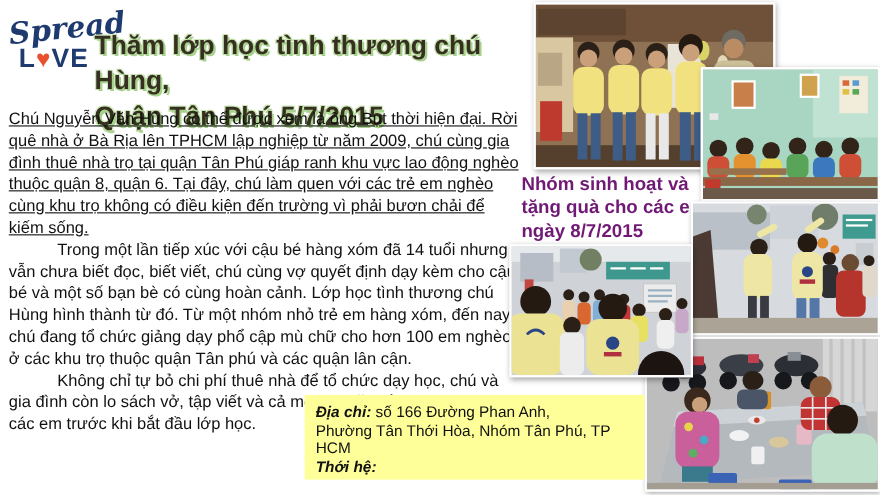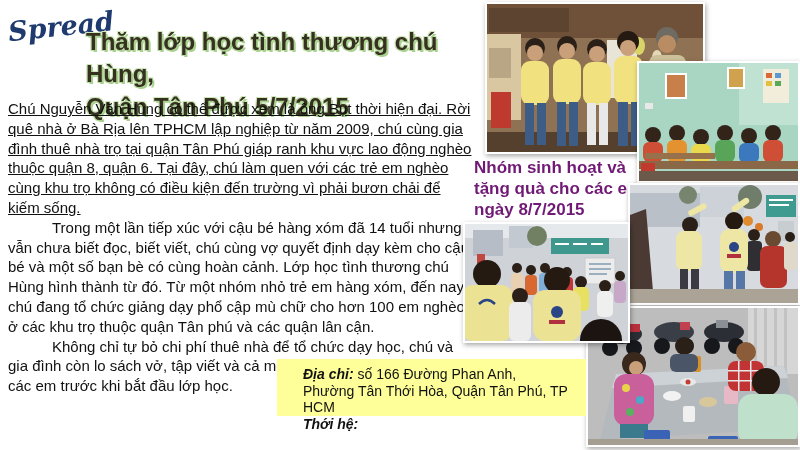--- a/index.html
+++ b/index.html
@@ -22,42 +22,43 @@
   }
   
   .body-text{position:absolute;left:8px;top:99px;width:466px;font-size:15px;
     line-height:19.8px;color:#111;}
   .body-text p{margin:0;text-indent:44px;}
   .body-text p.first{text-indent:0;text-decoration:underline;}
   
   .caption-red{position:absolute;left:474px;top:157px;width:170px;text-align:left;
     font-size:17px;font-weight:bold;color:#701a75;line-height:21px;}
   
-  .contact-box{position:absolute;left:277px;top:359px;width:309px;height:57px;
-    background:#ffff99;box-sizing:border-box;padding:7px 10px 6px 26px;
+  .contact-box{position:absolute;left:277px;top:359px;width:309px;height:77px;
+    background:#ffff99;box-sizing:border-box;padding:7px 10px 6px 10px;
     font-size:14px;line-height:16.5px;color:#111;z-index:6;}
   .bi{font-weight:bold;font-style:italic;}
   .b{font-weight:bold;}
   
   .photo{position:absolute;box-sizing:border-box;border:2px solid #fff;
     box-shadow:1px 2px 5px rgba(0,0,0,.35);overflow:hidden;background:#ddd;}
   .photo svg{display:block;width:100%;height:100%;}
   .ph-volunteers{left:485px;top:2px;width:220px;height:152px;z-index:1;}
   .ph-classroom{left:637px;top:61px;width:163px;height:122px;z-index:2;}
   .ph-street{left:628px;top:183px;width:172px;height:122px;z-index:2;}
   .ph-crowd{left:463px;top:222px;width:167px;height:121px;z-index:4;}
   .ph-dinner{left:586px;top:306px;width:214px;height:141px;z-index:3;}
 </style>
 </head>
 <body>
 
 <div class="slide">
 
   <div class="logo">
     <div class="logo-spread">Spread</div>
+    <div class="logo-love"><span>L</span><span class="logo-heart">♥</span><span>VE</span></div>
   </div>
 
   <h1 class="title">
     <span>Thăm lớp học tình thương chú Hùng,</span><br>
     <span>Quận Tân Phú 5/7/2015</span>
   </h1>
 
   <div class="body-text">
     <p class="first">Chú Nguyễn Văn Hùng có thể được xem là ông Bụt thời hiện đại. Rời quê nhà ở Bà Rịa lên TPHCM lập nghiệp từ năm 2009, chú cùng gia đình thuê nhà trọ tại quận Tân Phú giáp ranh khu vực lao động nghèo thuộc quận 8, quận 6. Tại đây, chú làm quen với các trẻ em nghèo cùng khu trọ không có điều kiện đến trường vì phải bươn chải để kiếm sống.</p>
     <p>Trong một lần tiếp xúc với cậu bé hàng xóm đã 14 tuổi nhưng vẫn chưa biết đọc, biết viết, chú cùng vợ quyết định dạy kèm cho cậu bé và một số bạn bè có cùng hoàn cảnh. Lớp học tình thương chú Hùng hình thành từ đó. Từ một nhóm nhỏ trẻ em hàng xóm, đến nay chú đang tổ chức giảng dạy phổ cập mù chữ cho hơn 100 em nghèo ở các khu trọ thuộc quận Tân phú và các quận lân cận.</p>
@@ -321,17 +322,17 @@
           <rect x="150" y="86" width="60" height="51" rx="14" fill="#bfe0cb"></rect>
         </g>
       <rect x="56" y="122" width="26" height="13" rx="2" fill="#3a63b5"></rect>
       <rect x="120" y="128" width="30" height="9" rx="2" fill="#3a63b5"></rect>
       <rect y="131" width="210" height="6" fill="#a39d92"></rect>
     </svg>
   </div>
 
   <div class="contact-box">
     <div><span class="bi">Địa chỉ:</span> <span>số 166 Đường Phan Anh,</span></div>
-    <div>Phường Tân Thới Hòa, Quận Tân Phú, TP HCM</div>
+    <div>Phường Tân Thới Hòa, Nhóm Tân Phú, TP HCM</div>
     <div class="bi">Thới hệ:</div>
   </div>
 
 </div>
 
 </body></html>

